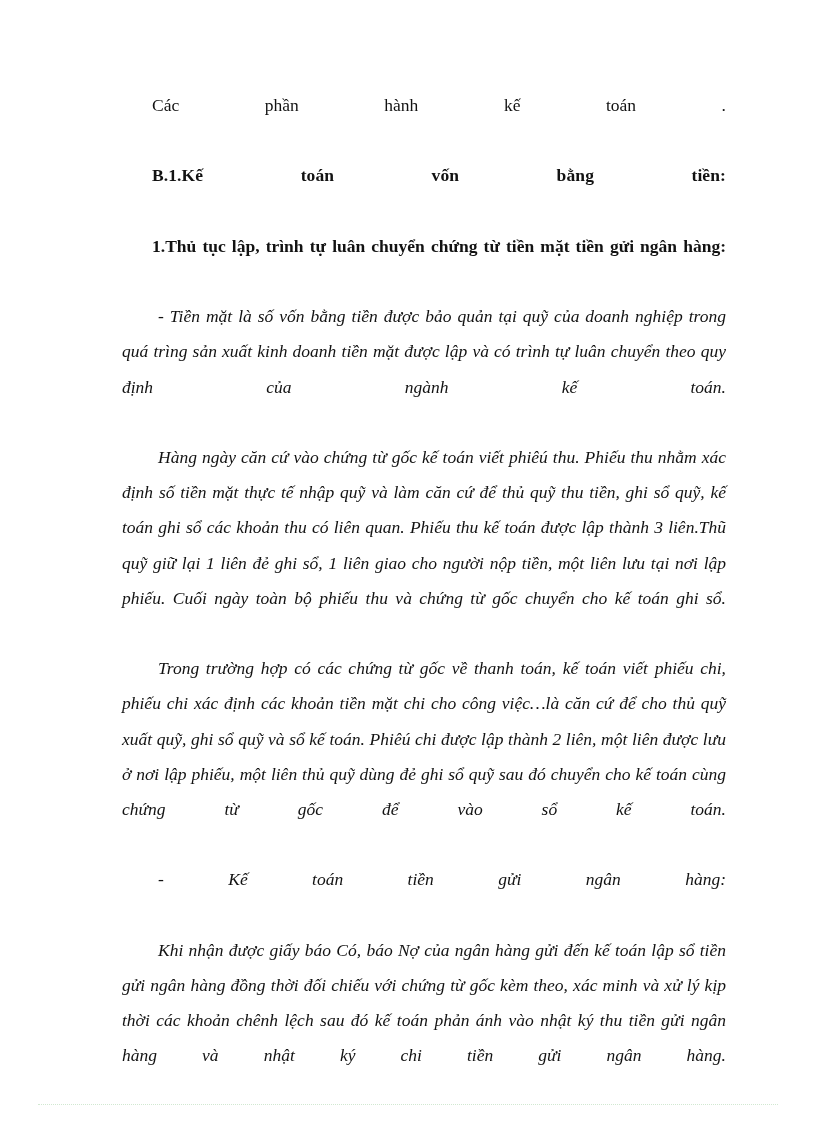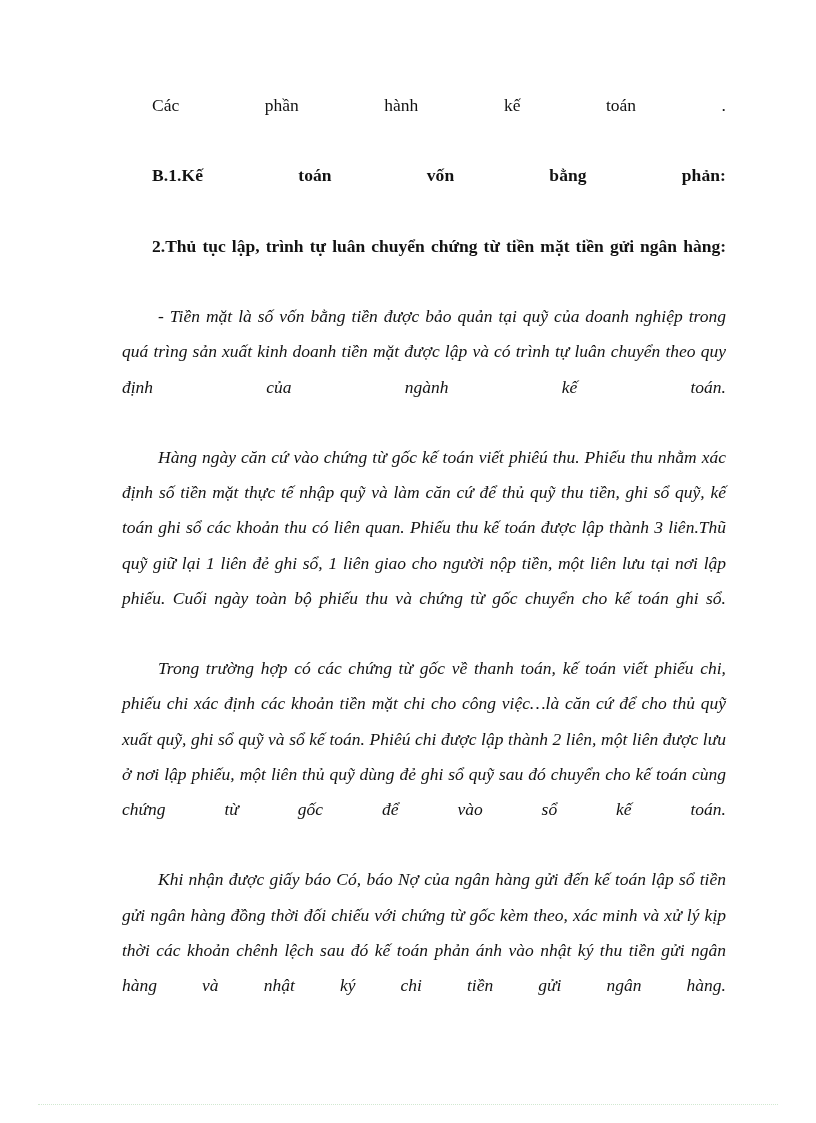--- a/index.html
+++ b/index.html
@@ -78,31 +78,32 @@
 </style>
 </head>
 <body>
 
 <div class="page">
 
   <div class="doc-body">
 
     <p class="p-indent">Các phần hành kế toán .</p>
 
-    <p class="p-indent bold">B.1.Kế toán vốn bằng phản:</p>
+    <p class="p-indent bold">B.1.Kế toán vốn bằng tiền:</p>
 
-    <p class="heading-sub">2.Thủ tục lập, trình tự luân chuyển chứng từ tiền mặt tiền gửi ngân hàng:</p>
+    <p class="heading-sub">1.Thủ tục lập, trình tự luân chuyển chứng từ tiền mặt tiền gửi ngân hàng:</p>
 
     <p class="p-indent-wide">- Tiền mặt là số vốn bằng tiền được bảo quản tại quỹ của doanh nghiệp trong quá trìng sản xuất kinh doanh tiền mặt được lập và có trình tự luân chuyển theo quy định của ngành kế toán.</p>
 
     <p class="p-indent-wide">Hàng ngày căn cứ vào chứng từ gốc kế toán viết phiêú thu. Phiếu thu nhằm xác định số tiền mặt thực tế nhập quỹ và làm căn cứ để thủ quỹ thu tiền, ghi sổ quỹ, kế toán ghi sổ các khoản thu có liên quan. Phiếu thu kế toán được lập thành 3 liên.Thũ quỹ giữ lại 1 liên đẻ ghi sổ, 1 liên giao cho người nộp tiền, một liên lưu tại nơi lập phiếu. Cuối ngày toàn bộ phiếu thu và chứng từ gốc chuyển cho kế toán ghi sổ.</p>
 
     <p class="p-indent-wide">Trong trường hợp có các chứng từ gốc về thanh  toán, kế toán viết phiếu chi, phiếu chi xác định các khoản tiền mặt chi cho công việc…là căn cứ để cho thủ quỹ xuất quỹ, ghi sổ quỹ và sổ kế toán. Phiêú chi được lập thành 2 liên, một liên được lưu ở nơi lập phiếu, một liên thủ quỹ dùng đẻ ghi sổ quỹ sau đó chuyển cho kế toán cùng chứng từ gốc để vào sổ kế toán.</p>
 
 
+    <p class="p-indent-wide">- Kế toán tiền gửi ngân hàng:</p>
 
     <p class="p-indent-wide">Khi nhận được giấy báo Có, báo Nợ của ngân hàng gửi đến kế toán lập sổ tiền gửi ngân hàng đồng thời đối chiếu với chứng từ gốc kèm theo, xác  minh và xử lý kịp thời các khoản chênh lệch sau đó kế toán phản ánh vào nhật ký thu tiền gửi ngân hàng và nhật ký chi tiền gửi ngân hàng.</p>
 
   </div>
 
   <div class="footer-rule"></div>
 
 </div>
 
 </body></html>

